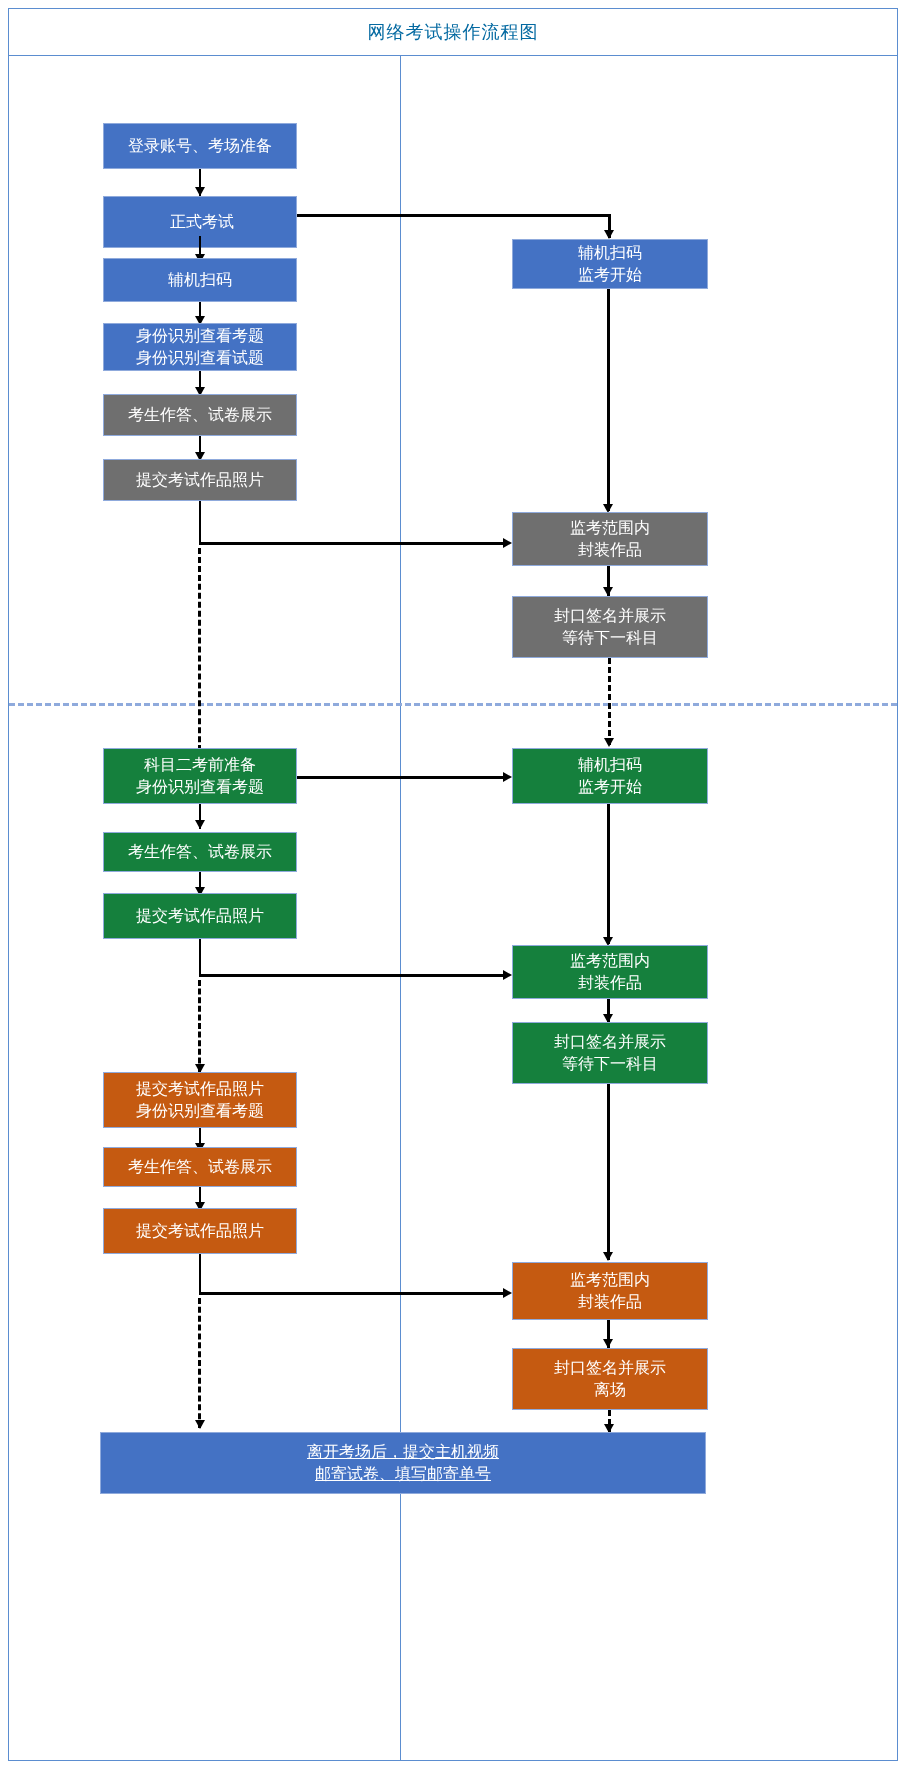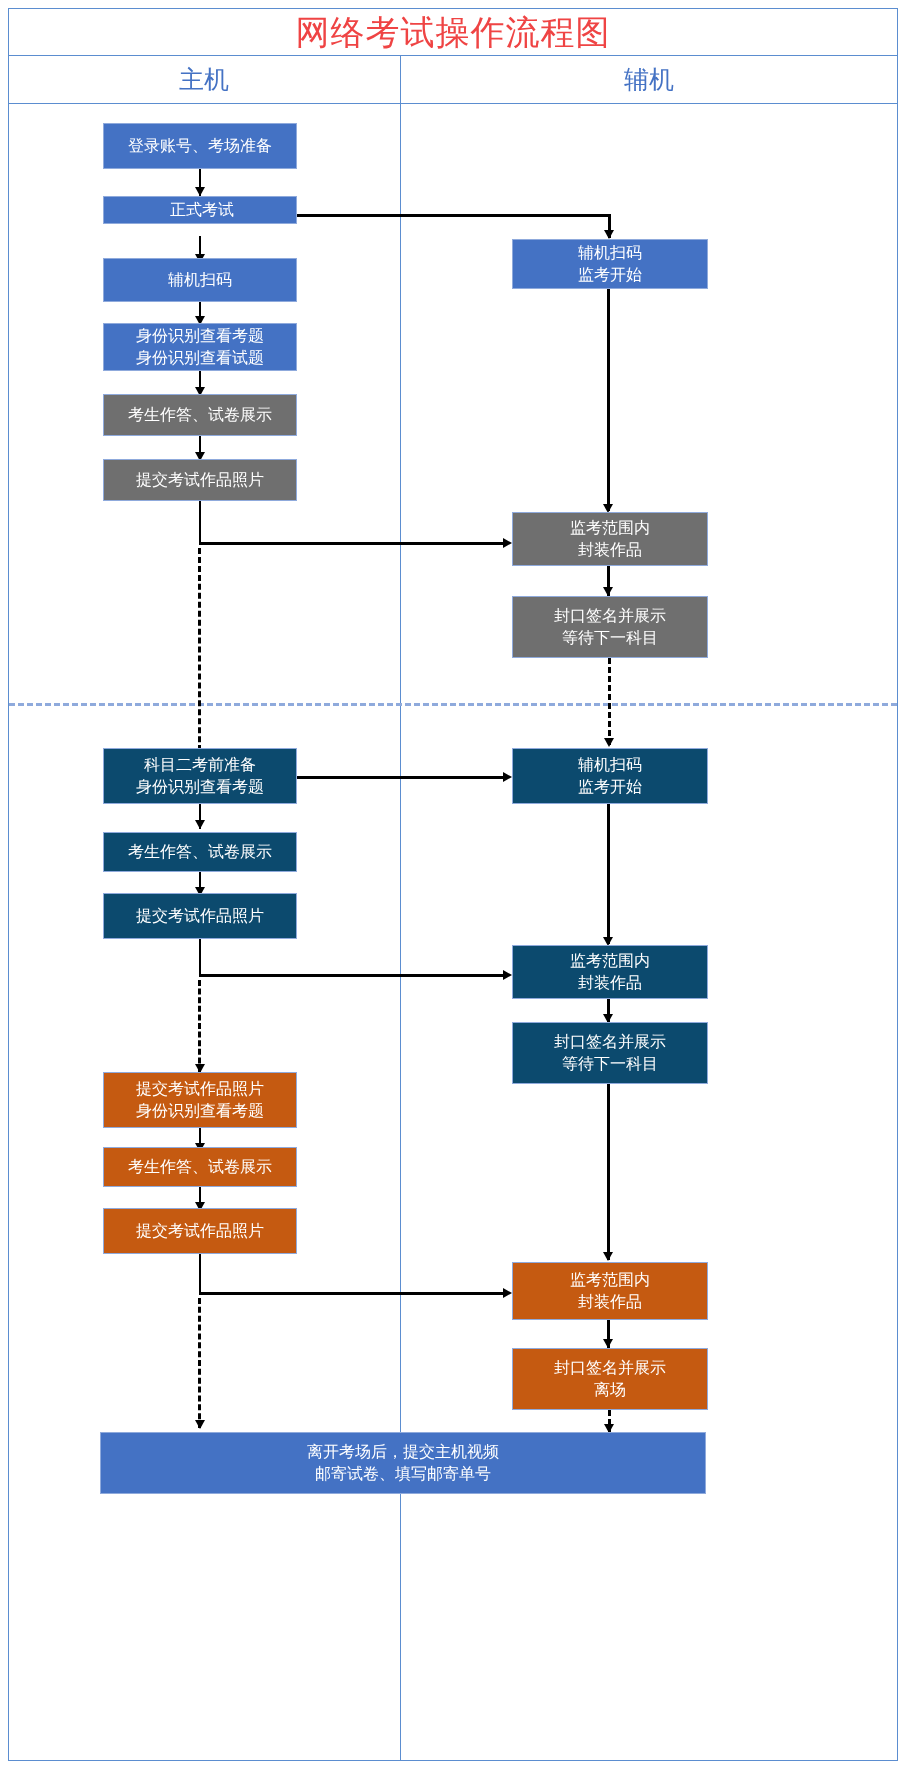--- a/index.html
+++ b/index.html
@@ -33,22 +33,22 @@
     top: 8px;
     width: 890px;
     height: 48px;
     border-bottom: 1.5px solid #5B8DD0;
     box-sizing: border-box;
     display: flex;
     align-items: center;
     justify-content: center;
   }
   .title-text {
-    font-size: 34px;
-    color: #ef4444;
+    font-size: 18px;
+    color: #0369a1;
     letter-spacing: 1px;
     line-height: 1;
   }
   .lane-header-band {
     position: absolute;
     left: 8px;
     top: 56px;
     width: 890px;
     height: 48px;
     border-bottom: 1.5px solid #5B8DD0;
@@ -96,21 +96,21 @@
     justify-content: center;
     text-align: center;
     color: #ffffff;
     font-size: 16px;
     line-height: 1.35;
     white-space: pre-line;
     padding: 2px 4px;
   }
   .node.blue   { background: #4472C4; }
   .node.gray   { background: #6F6F6F; }
-  .node.orange { background: #0c4a6e; }
+  .node.orange { background: #15803d; }
   .node.dorange{ background: #C55A11; }
 
   
   .conn {
     position: absolute;
     background: #000000;
   }
   .conn.v { width: 2.5px; }
   .conn.h { height: 2.5px; }
 
@@ -140,35 +140,31 @@
 <body>
 
 <div id="page">
 
   <div class="frame-outer"></div>
 
   <div class="title-band">
     <span class="title-text">网络考试操作流程图</span>
   </div>
 
-  <div class="lane-header-band">
-    <div class="lane-header left">主机</div>
-    <div class="lane-header right">辅机</div>
-  </div>
 
   <div class="lane-divider"></div>
 
   <div class="phase-sep" style="top:703px;"></div>
 
   <div class="node blue" style="left:103px; top:123px; width:194px; height:46px;">登录账号、考场准备</div>
 
   <div class="conn v" style="left:198.7px; top:169px; height:27px;"></div>
   <div class="arrow-down" style="left:194.5px; top:187px;"></div>
 
-  <div class="node blue" style="left:103px; top:196px; width:194px; height:28px;padding-left:8px;">正式考试</div>
+  <div class="node blue" style="left:103px; top:196px; width:194px; height:52px;padding-left:8px;">正式考试</div>
 
   <div class="conn h" style="left:297px; top:214px; width:313px;"></div>
   <div class="conn v" style="left:608px; top:214px; height:24px;"></div>
   <div class="arrow-down" style="left:604px; top:230px;"></div>
 
   <div class="conn v" style="left:198.7px; top:236px; height:27px;"></div>
   <div class="arrow-down" style="left:194.5px; top:254px;"></div>
 
   <div class="node blue" style="left:103px; top:258px; width:194px; height:44px;">辅机扫码</div>
 
@@ -279,16 +275,16 @@
 
   <div class="conn v" style="left:607px; top:1320px; height:28px;"></div>
   <div class="arrow-down" style="left:603px; top:1339px;"></div>
 
   <div class="node dorange" style="left:512px; top:1348px; width:196px; height:62px;">封口签名并展示
 离场</div>
 
   <div class="conn-dash-v" style="left:608px; top:1410px; height:24px;"></div>
   <div class="arrow-down" style="left:604px; top:1424px;"></div>
 
-  <div class="node blue" style="left:100px; top:1432px; width:606px; height:62px;">离开考场后，提交主机视频
+  <div class="node blue" style="left:100px; top:1432px; width:606px; height:62px;text-decoration:underline;">离开考场后，提交主机视频
 邮寄试卷、填写邮寄单号</div>
 
 </div>
 
 </body></html>

